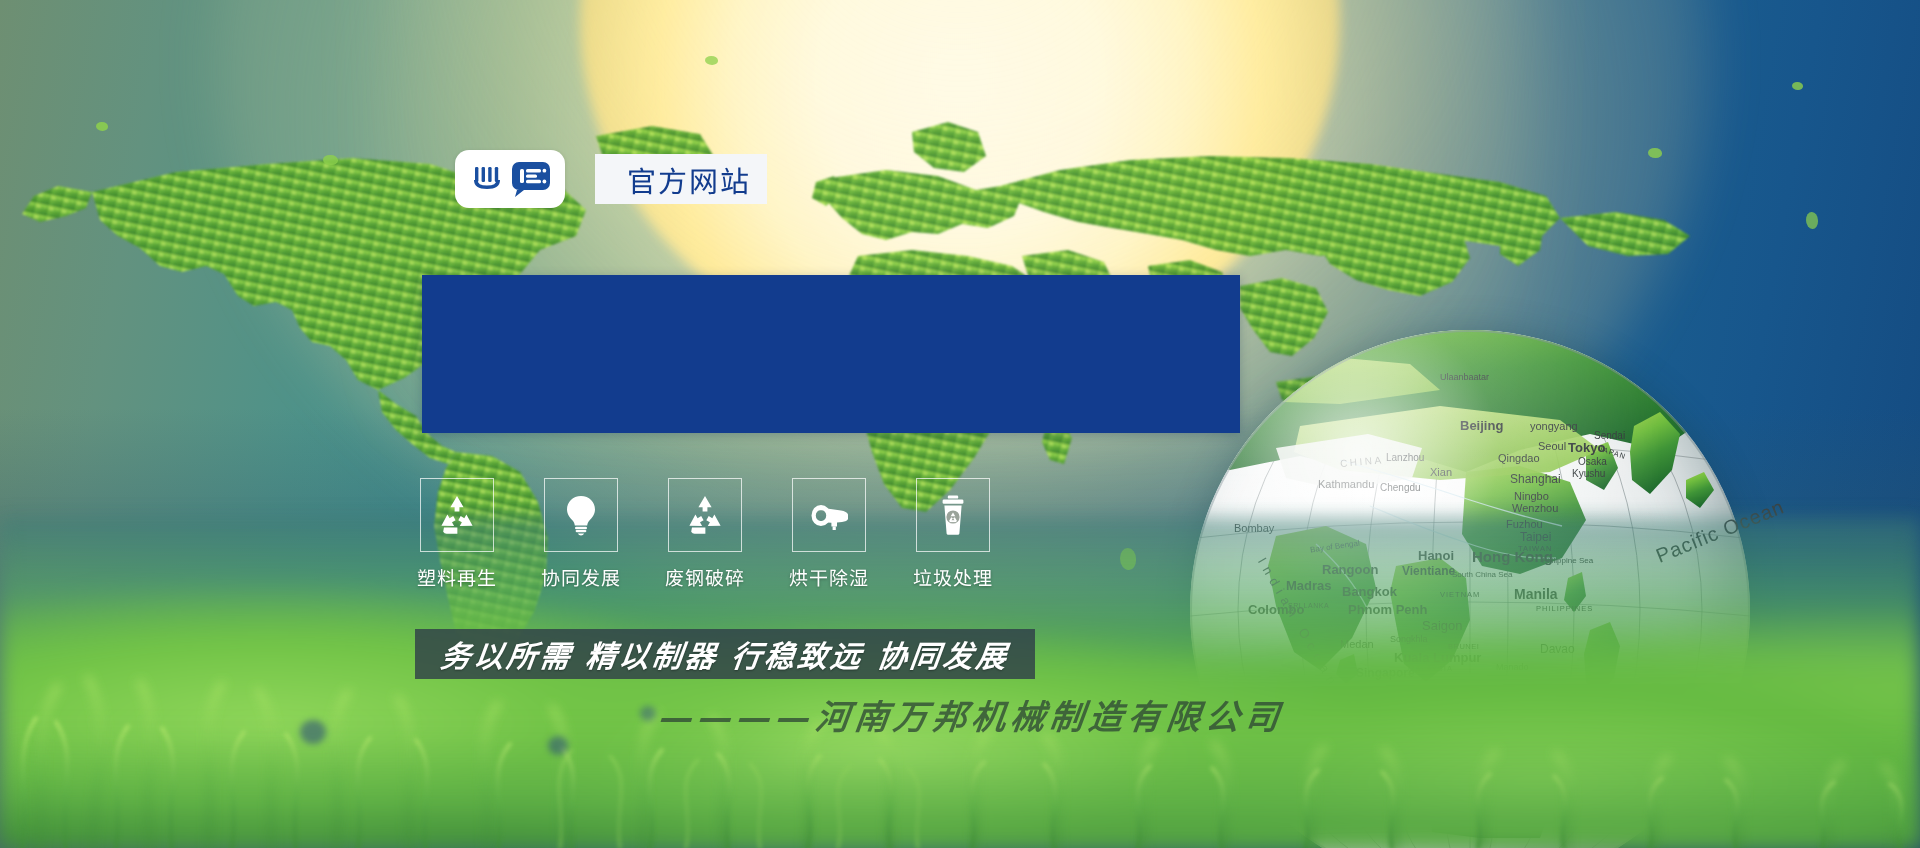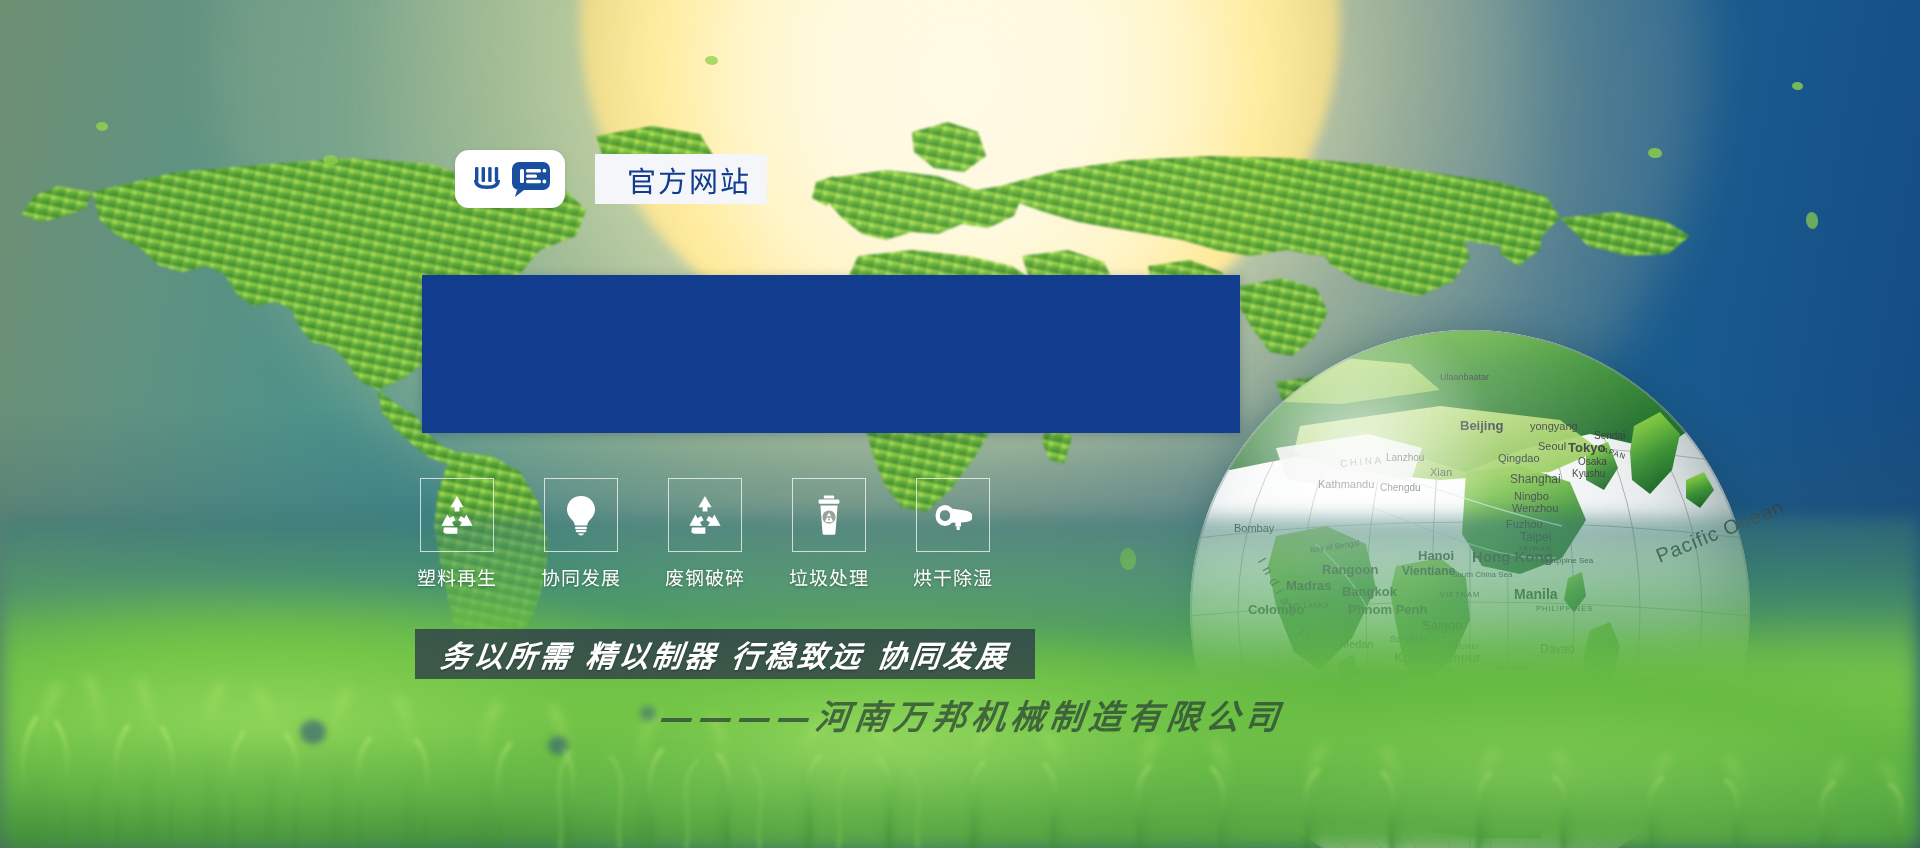--- a/index.html
+++ b/index.html
@@ -568,53 +568,53 @@
           </g>
         </svg>
       </div>
       <div class="feature-label">废钢破碎</div>
     </div>
 
     <div class="feature">
       <div class="feature-box">
         <svg viewBox="0 0 44 44" aria-hidden="true">
           <g fill="#ffffff">
+            <path d="M14 12 A9.5 10.5 0 1 0 14 33 A9.5 10.5 0 1 0 14 12 Z
+                     M14 17.2 A4.6 5.4 0 1 1 14 27.9 A4.6 5.4 0 1 1 14 17.2 Z"></path>
+            <path d="M20 15.5 L34 17.6 C37.6 18.2 40.4 19.6 41 21.4 L41 26
+                     C40.6 27.6 38.2 28.6 35 29 L30 29.6 L30 33.4 L24.4 33.4 L24.4 29.8
+                     L20 29.6 Z"></path>
+            <rect x="25.6" y="33.4" width="3.2" height="3.6"></rect>
+          </g>
+        </svg>
+      </div>
+      <div class="feature-label">烘干除湿</div>
+    </div>
+
+    <div class="feature">
+      <div class="feature-box">
+        <svg viewBox="0 0 44 44" aria-hidden="true">
+          <g fill="#ffffff">
             <rect x="16.8" y="2.6" width="10.4" height="3" rx="1.2"></rect>
             <rect x="11.6" y="6.4" width="20.8" height="4.4" rx="1.4"></rect>
             <path d="M13.4 12.6 L30.6 12.6 L28.4 40.4 A1.6 1.6 0 0 1 26.8 41.8 L17.2 41.8
                      A1.6 1.6 0 0 1 15.6 40.4 Z"></path>
           </g>
           <circle cx="22" cy="24" r="6.6" fill="#9aa39a"></circle>
           <g fill="#ffffff">
             <path d="M22 19.4 L24.3 23.3 L19.7 23.3 Z"></path>
             <path d="M18.2 27.8 L20.2 24.2 L21.8 25.2 L19.9 28.6 Z"></path>
             <path d="M25.8 27.8 L23.8 24.2 L22.2 25.2 L24.1 28.6 Z"></path>
             <rect x="18.6" y="27.2" width="6.8" height="1.9"></rect>
           </g>
         </svg>
       </div>
       <div class="feature-label">垃圾处理</div>
     </div>
 
-    <div class="feature">
-      <div class="feature-box">
-        <svg viewBox="0 0 44 44" aria-hidden="true">
-          <g fill="#ffffff">
-            <path d="M14 12 A9.5 10.5 0 1 0 14 33 A9.5 10.5 0 1 0 14 12 Z
-                     M14 17.2 A4.6 5.4 0 1 1 14 27.9 A4.6 5.4 0 1 1 14 17.2 Z"></path>
-            <path d="M20 15.5 L34 17.6 C37.6 18.2 40.4 19.6 41 21.4 L41 26
-                     C40.6 27.6 38.2 28.6 35 29 L30 29.6 L30 33.4 L24.4 33.4 L24.4 29.8
-                     L20 29.6 Z"></path>
-            <rect x="25.6" y="33.4" width="3.2" height="3.6"></rect>
-          </g>
-        </svg>
-      </div>
-      <div class="feature-label">烘干除湿</div>
-    </div>
-
   </div>
 
   <div class="slogan-bar">
     <span>务以所需 精以制器 行稳致远 协同发展</span>
   </div>
 
   <div class="signature">————河南万邦机械制造有限公司</div>
 
 </div>
 

